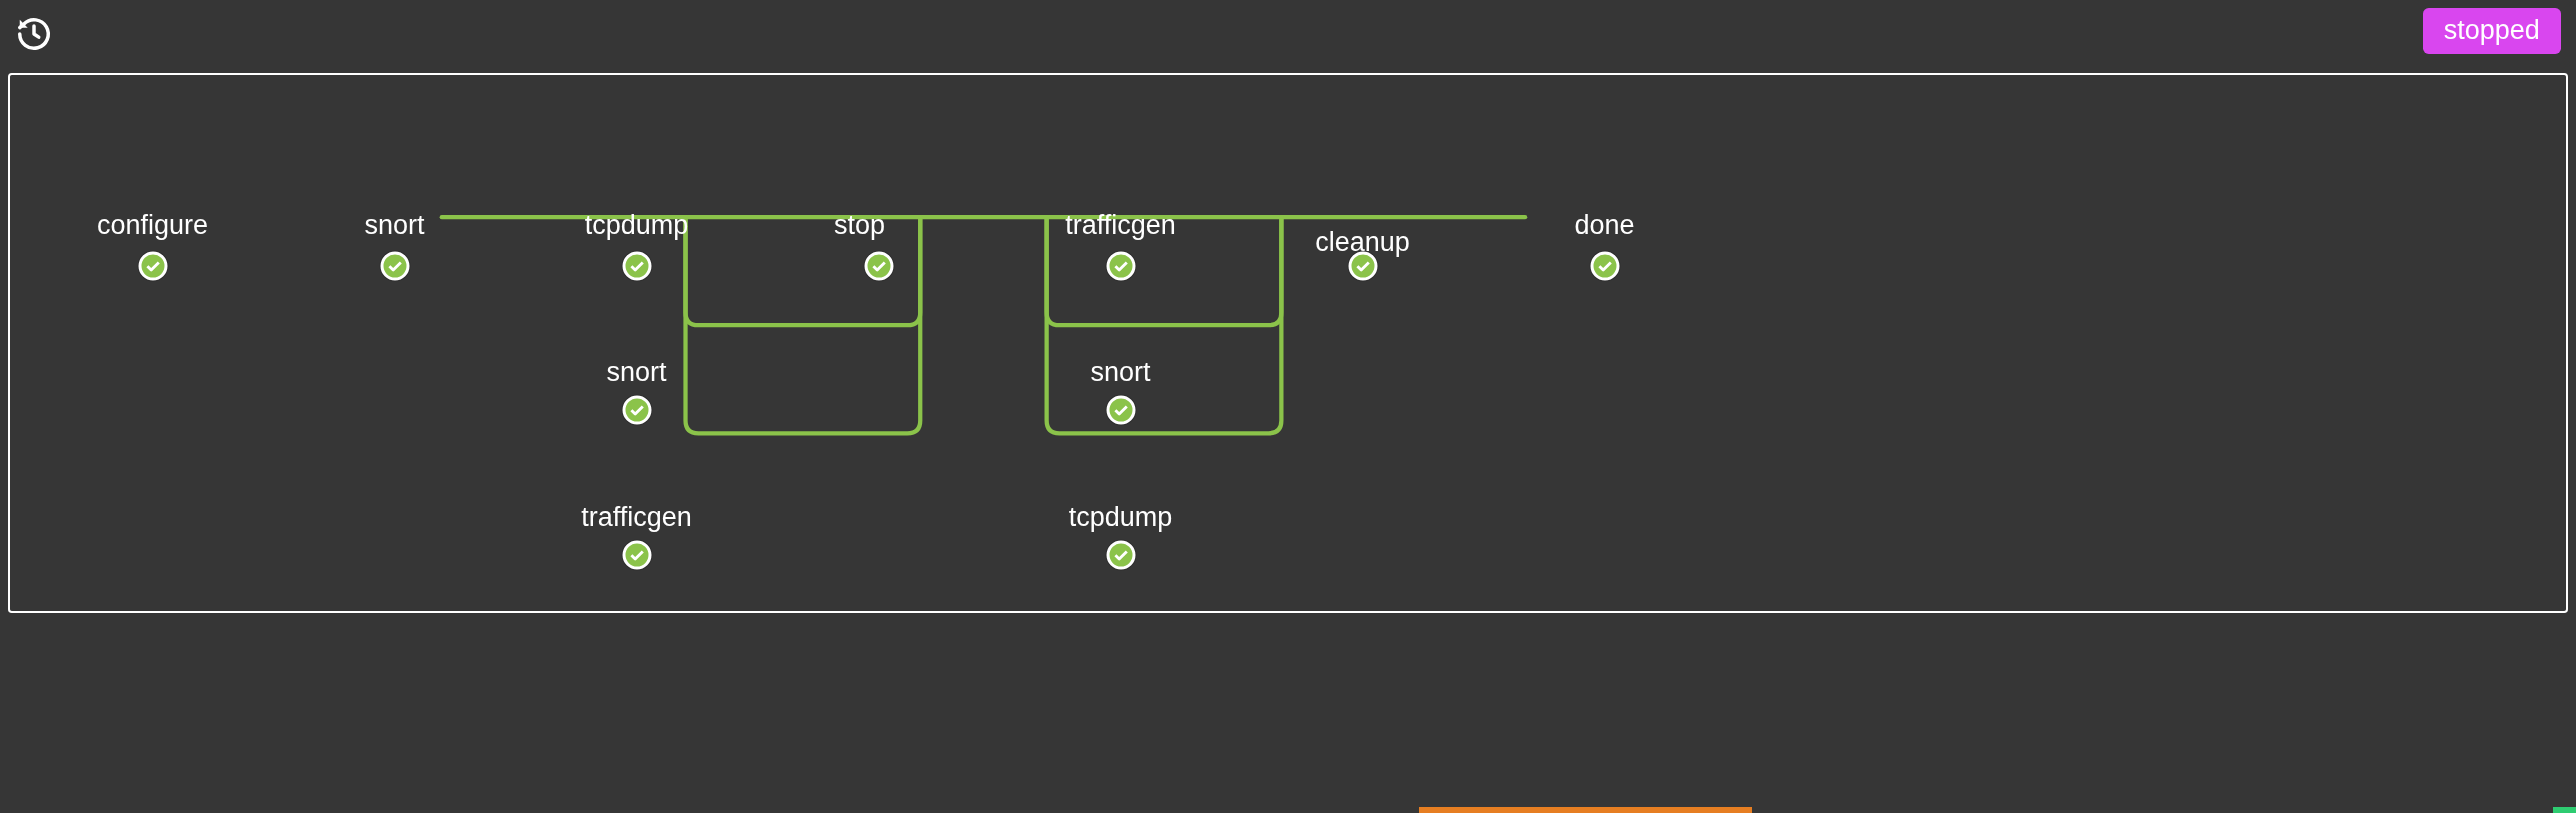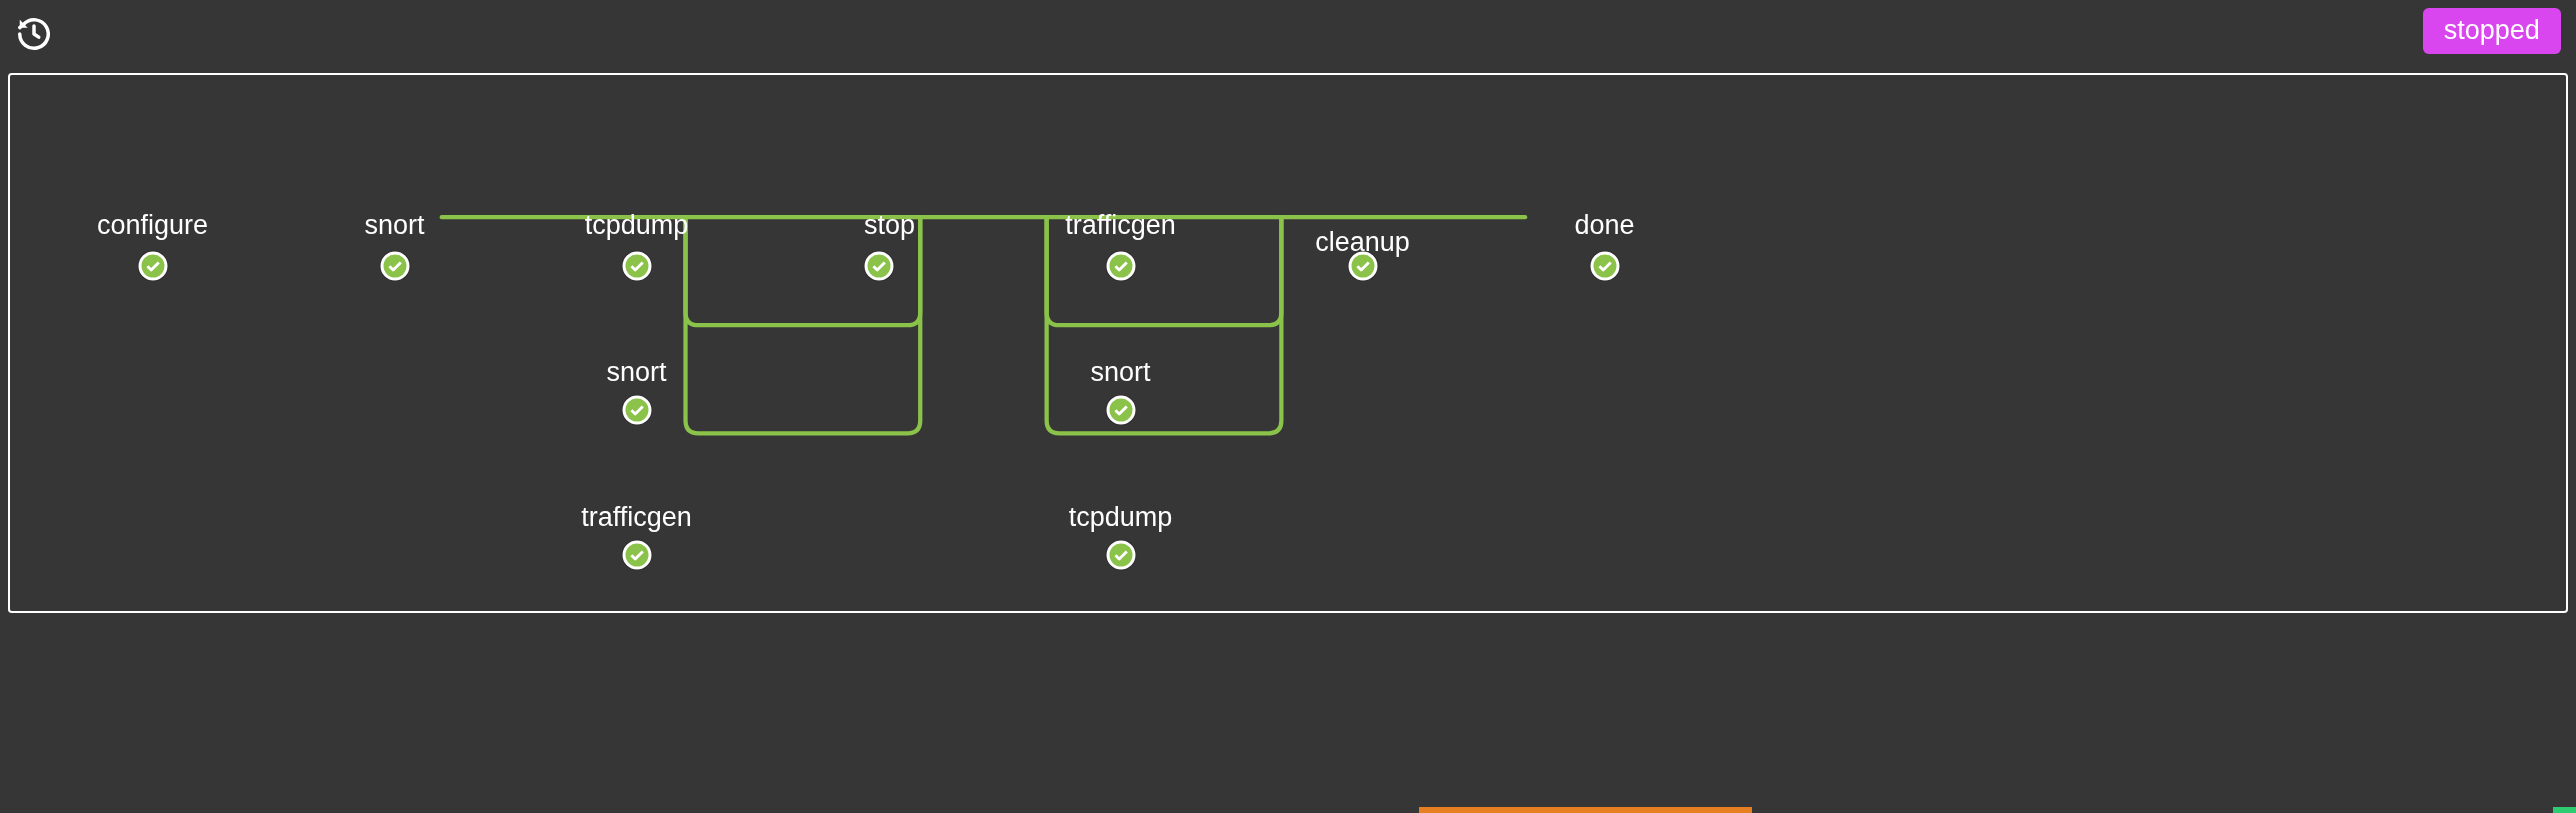--- a/index.html
+++ b/index.html
@@ -173,21 +173,21 @@
         <svg class="check" viewBox="0 0 16 12">
           <polyline points="2,6 6,10 14,2"></polyline>
         </svg>
       </div>
       <div class="node-label" style="left: 627px; top: 427px;">trafficgen</div>
       <div class="node-circle" style="left: 627px; top: 480px;">
         <svg class="check" viewBox="0 0 16 12">
           <polyline points="2,6 6,10 14,2"></polyline>
         </svg>
       </div>
-      <div class="node-label" style="left: 880px; top: 135px;">stop</div>
+      <div class="node-label" style="left: 850px; top: 135px;">stop</div>
       <div class="node-circle" style="left: 869px; top: 191px;">
         <svg class="check" viewBox="0 0 16 12">
           <polyline points="2,6 6,10 14,2"></polyline>
         </svg>
       </div>
       <div class="node-label" style="left: 1111px; top: 135px;">trafficgen</div>
       <div class="node-circle" style="left: 1111px; top: 191px;">
         <svg class="check" viewBox="0 0 16 12">
           <polyline points="2,6 6,10 14,2"></polyline>
         </svg>

